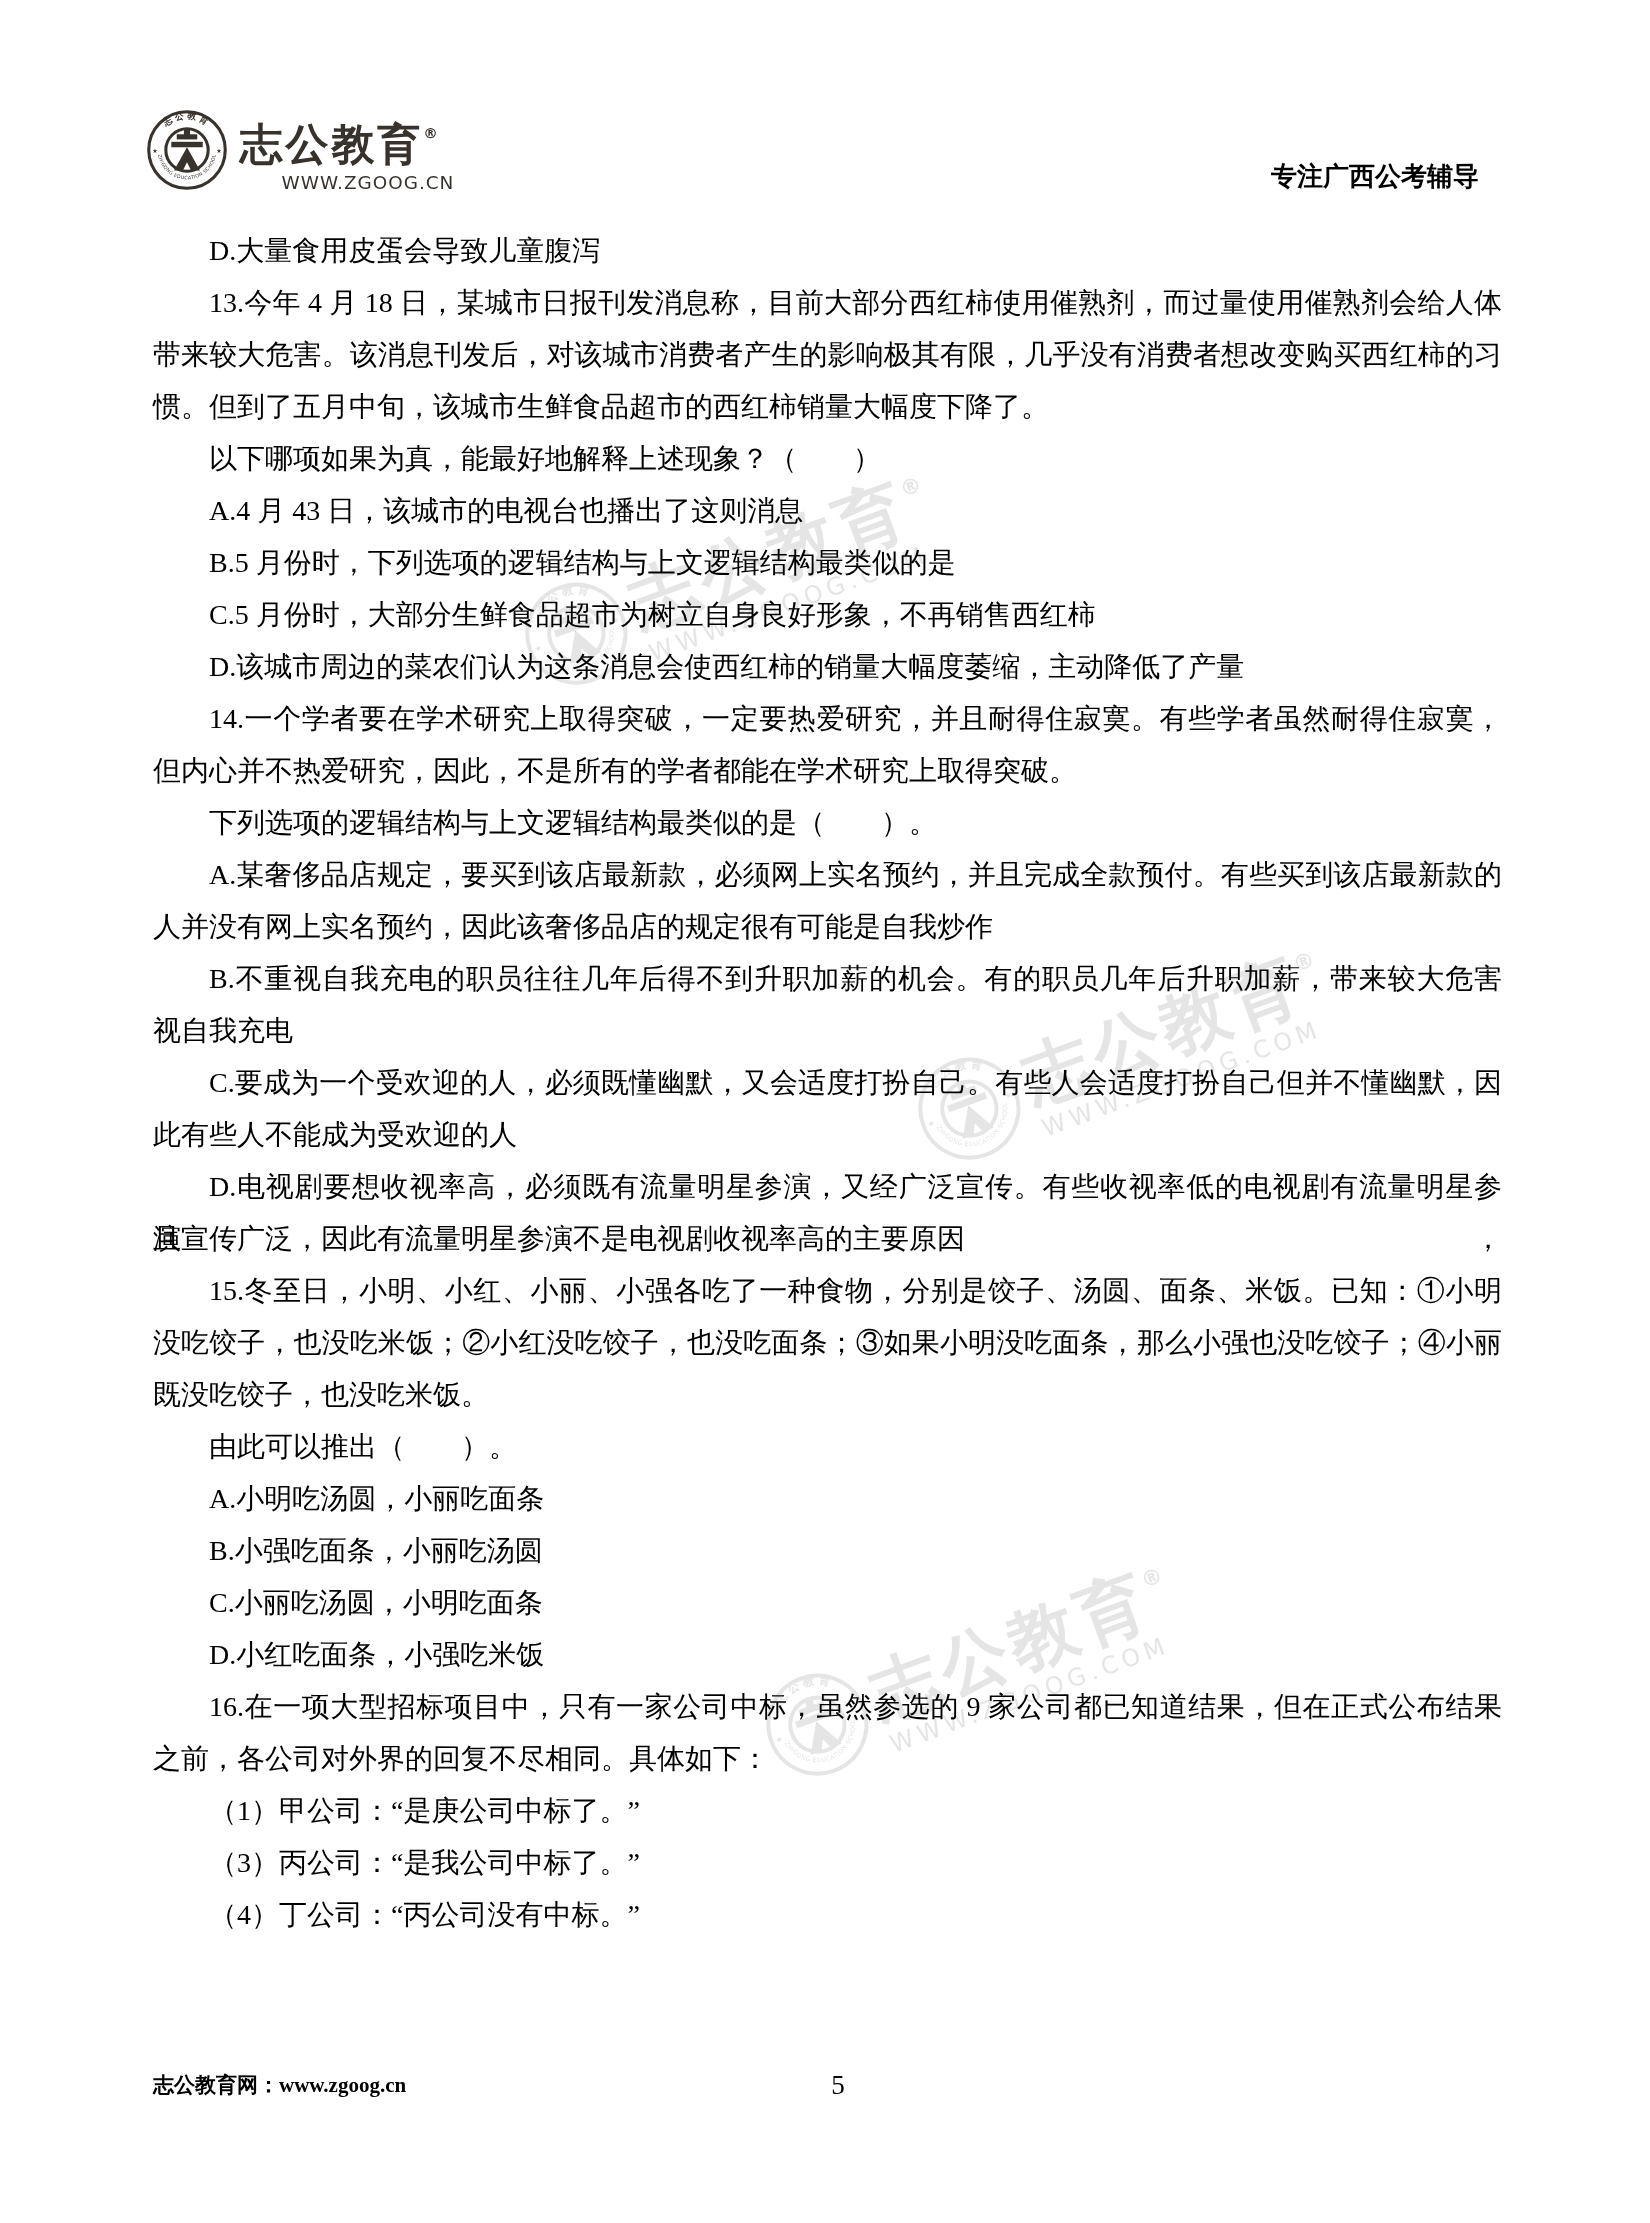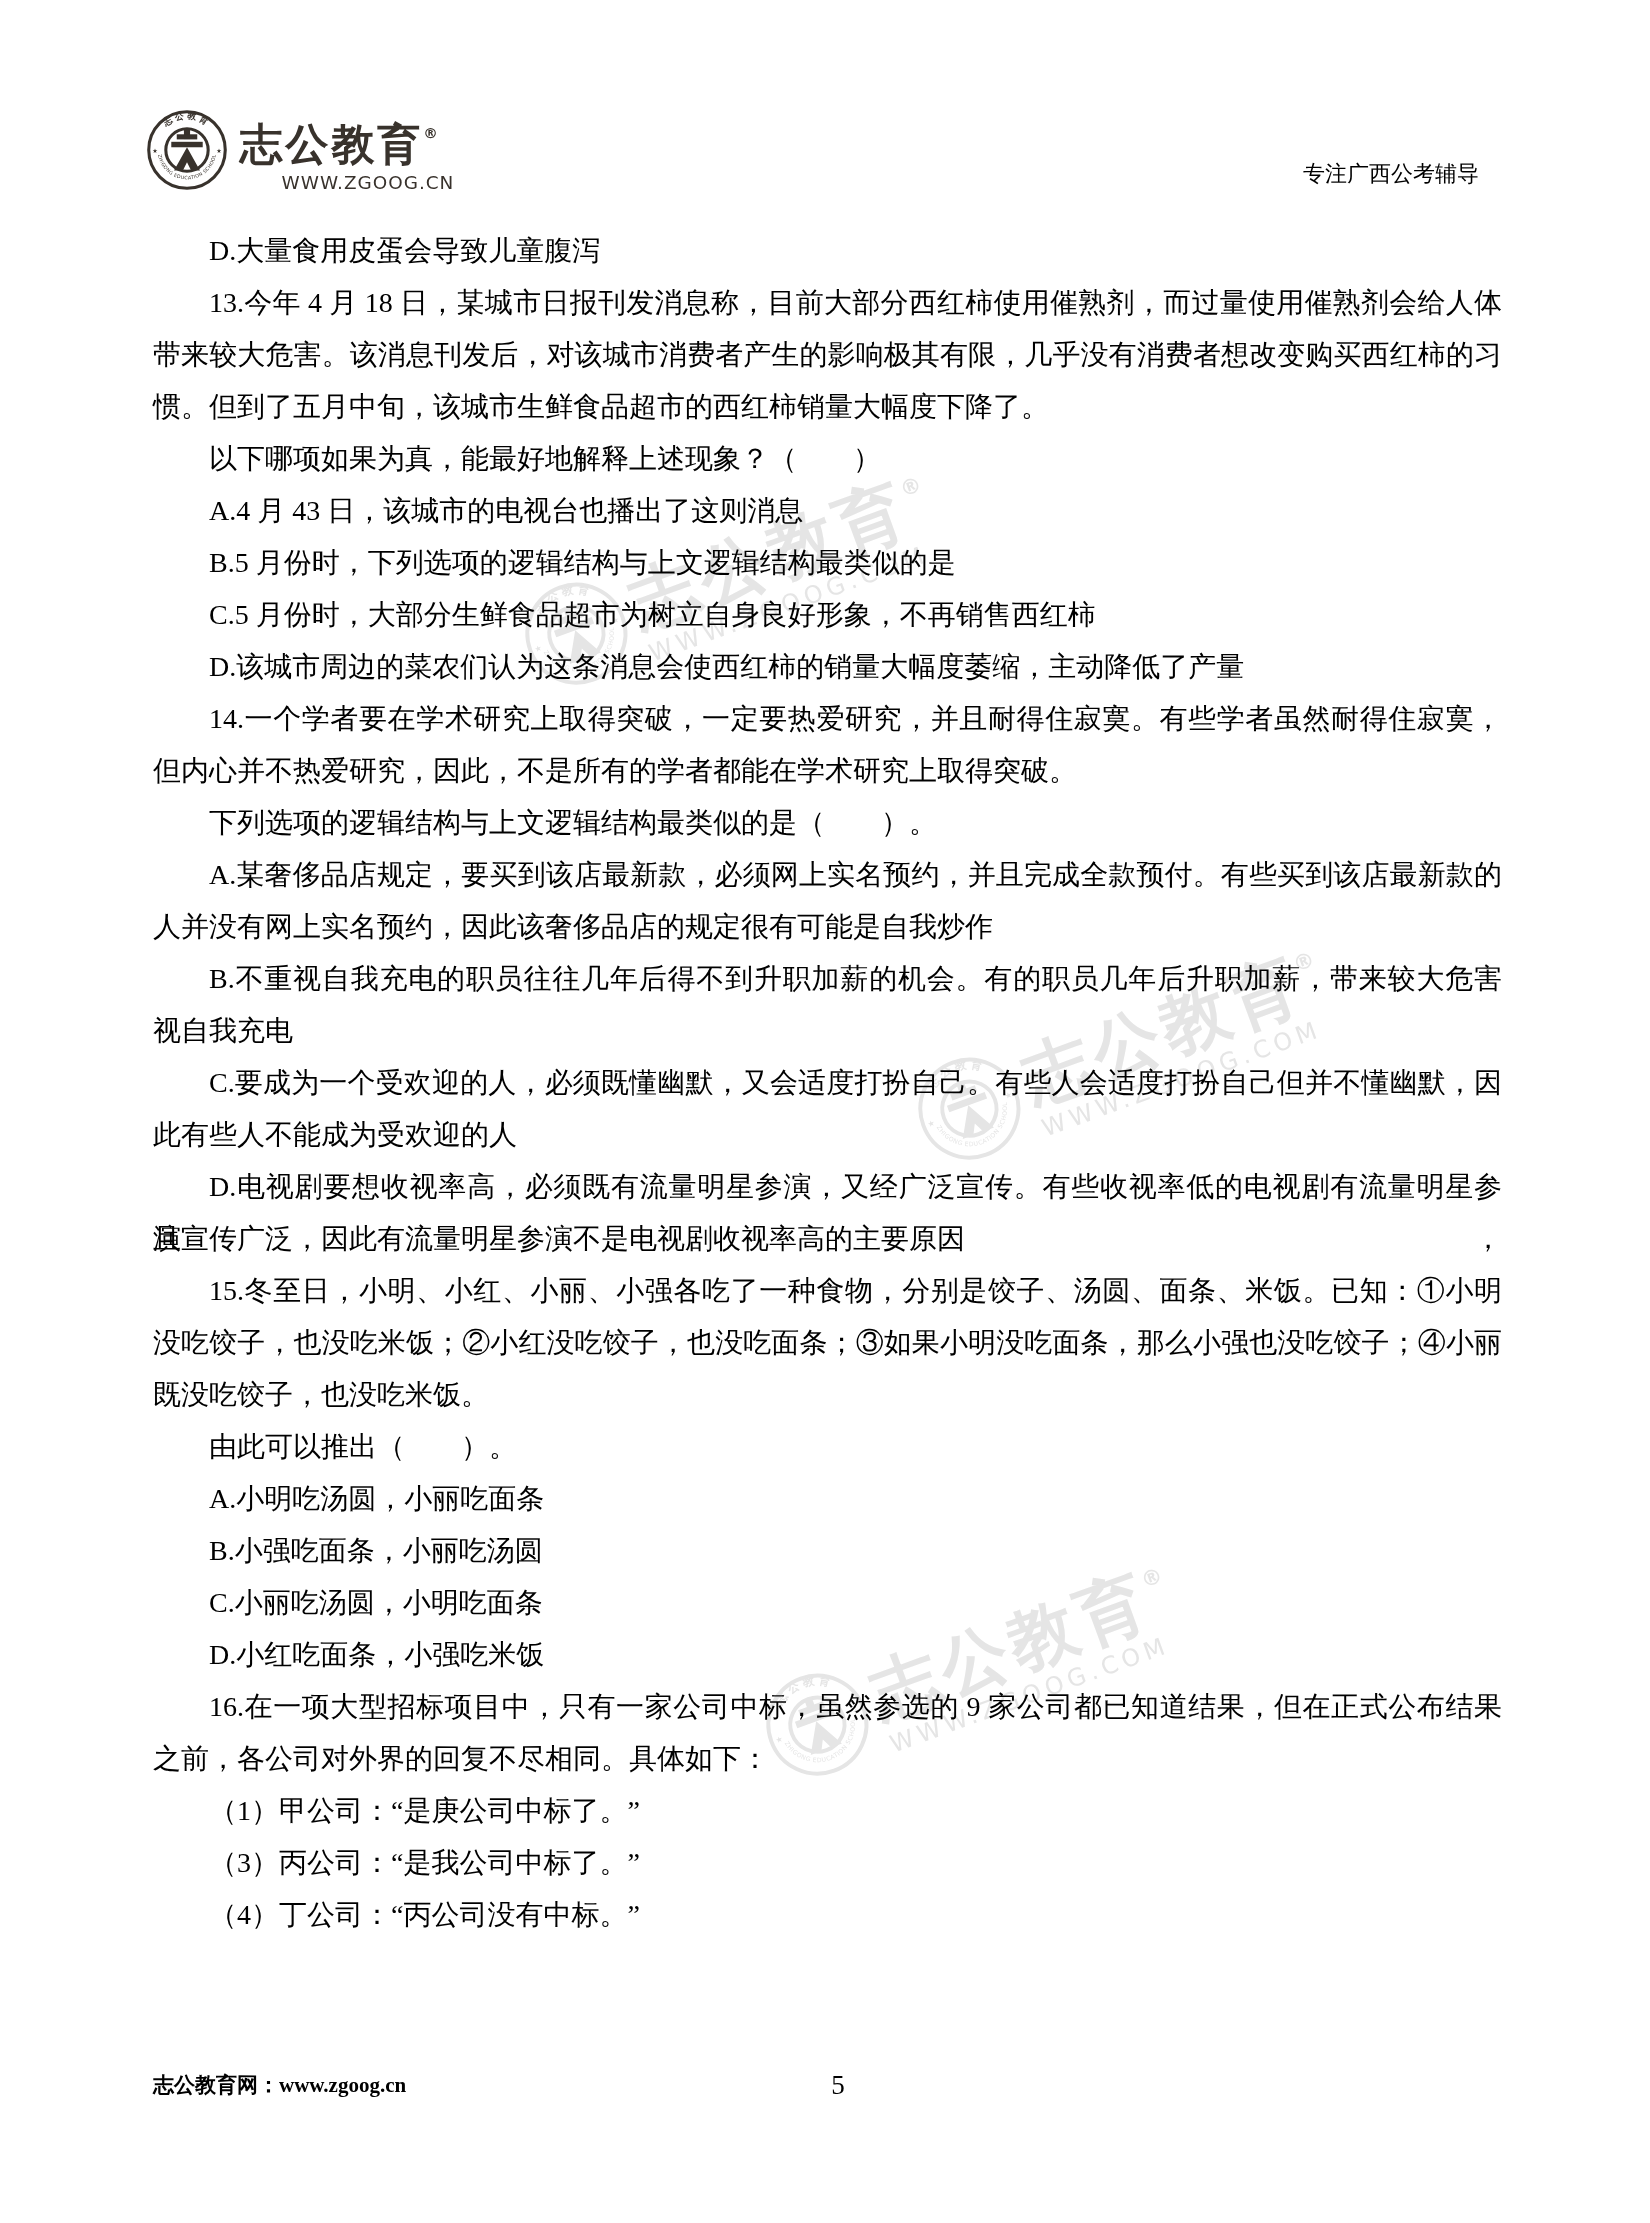--- a/index.html
+++ b/index.html
@@ -21,21 +21,21 @@
     font-weight:900; font-size:43px; line-height:47px; letter-spacing:2.9px; color:#38322c;
     white-space:nowrap;
   }
   .logo-brand sup { font-size:14.6px; font-weight:700; vertical-align:21.3px; letter-spacing:0; }
   .logo-site {
     font-family:"DejaVu Sans","Liberation Sans",sans-serif;
     font-size:18.4px; letter-spacing:1px; color:#38322c; margin-top:3.9px; white-space:nowrap;margin-left:42px;
   }
   .slogan {
     position:absolute; right:172px; top:159px;
-    font-size:22px; font-weight:400; color:#000; white-space:nowrap;
+    font-size:26px; font-weight:700; color:#000; white-space:nowrap;
   }
 
   
   .wm {
     position:absolute; display:flex; align-items:center; gap:9.7px;
     color:#e5e5e5; transform:rotate(-20deg); pointer-events:none;
   }
   .wm-seal { width:105px; height:105px; flex:0 0 auto; }
   .wm-textcol { display:flex; flex-direction:column; }
   .wm-brand {

